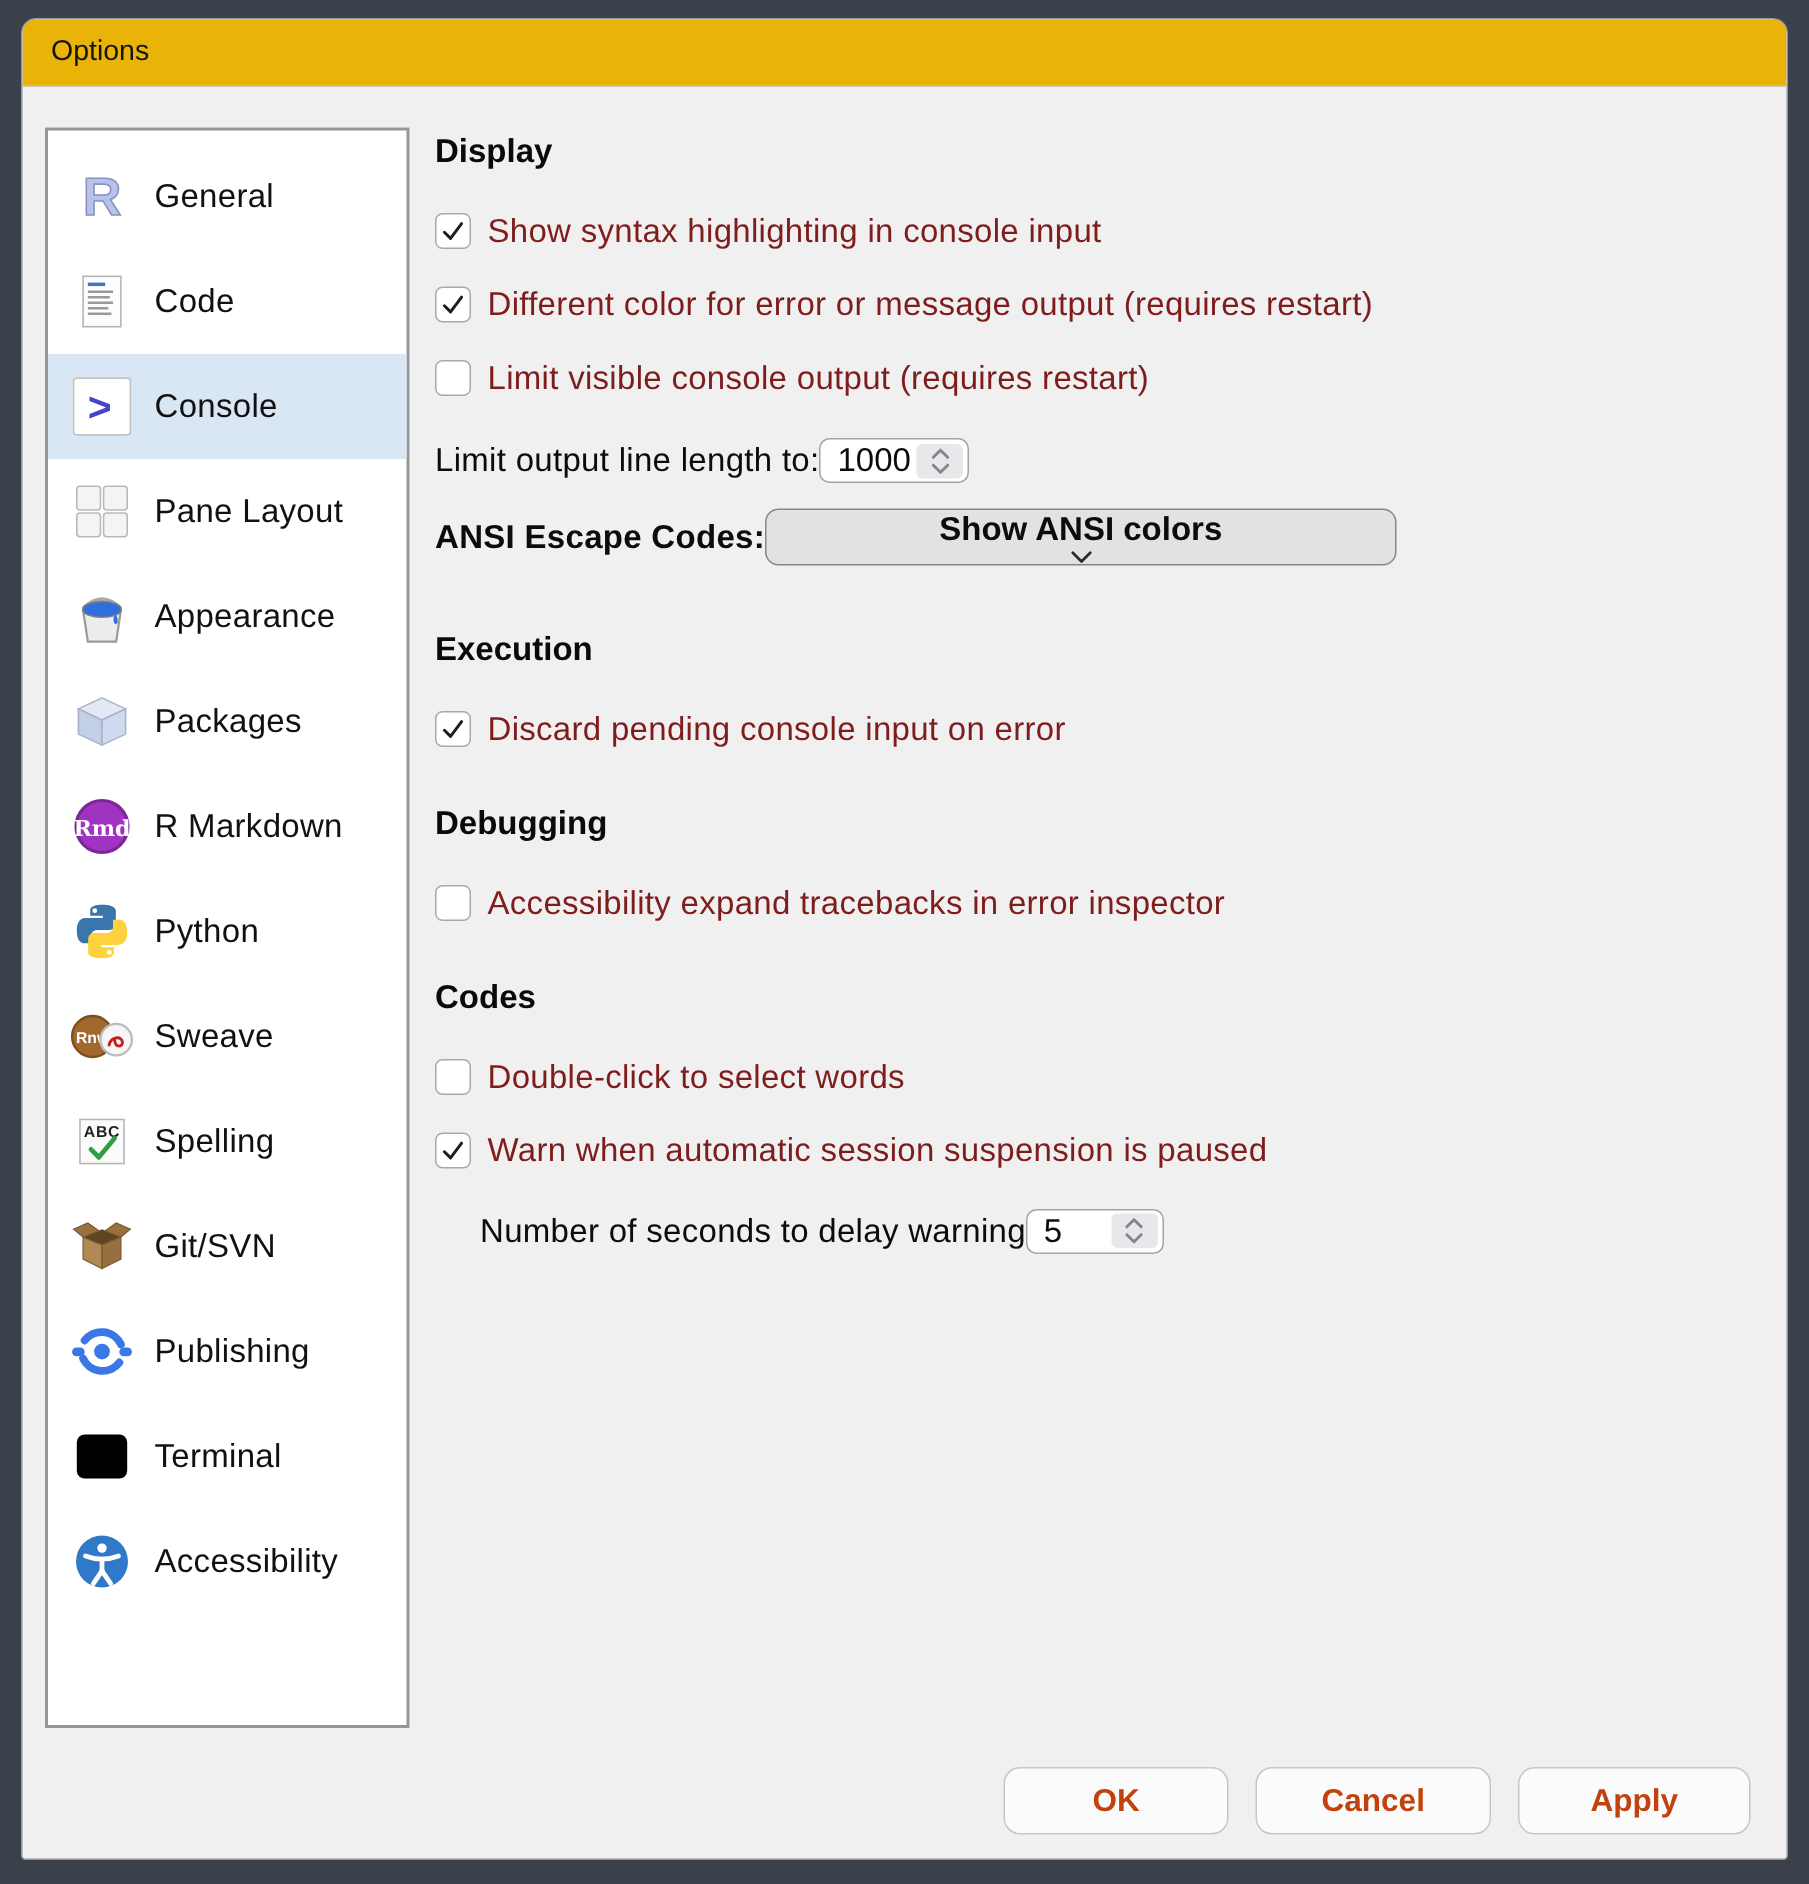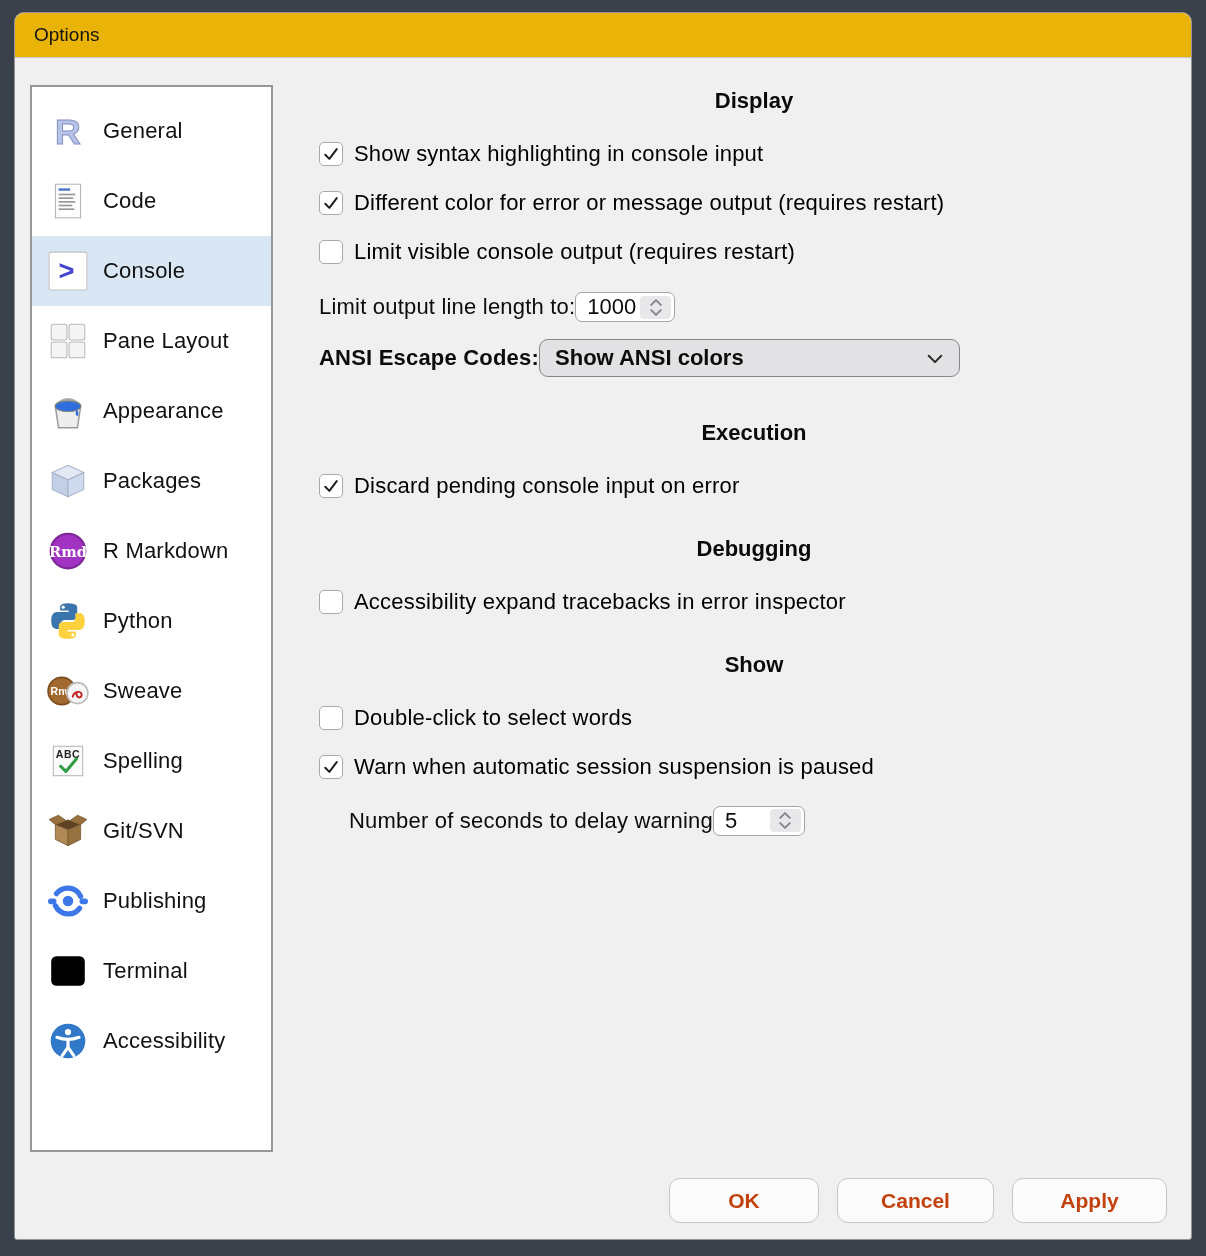--- a/index.html
+++ b/index.html
@@ -26,34 +26,34 @@
     background:#ffffff; border:2px solid #96969a; padding-top:9px;
   }
   .side-item {
     height:70px; display:flex; align-items:center; gap:14px;
     padding-left:15px; cursor:default;
   }
   .side-item.selected { background:#d9e7f5; }
   .side-item .ic { width:42px; height:42px; flex:0 0 42px; display:flex; align-items:center; justify-content:center; }
   .side-item .lbl { font-size:22px; color:#111; letter-spacing:.2px; }
   
-  .content { position:absolute; left:304px; top:74px; width:870px;text-align:center; }
+  .content { position:absolute; left:275px; top:74px; width:870px; }
   .section-heading { font-size:22px; font-weight:700; line-height:27px; color:#0a0a0a; }
   .mt-exec { margin-top:42px; }
   .mt-sec  { margin-top:36px; }
   .gap-after-heading { margin-bottom:26px; }
   .check-row { display:flex; align-items:center; gap:11px; height:27px; margin-bottom:22px; }
   .check-row.last { margin-bottom:0; }
   .checkbox {
     width:24px; height:24px; background:#fff; border:1.5px solid #a9a9ad;
     border-radius:5px; display:flex; align-items:center; justify-content:center; flex:0 0 24px;
   }
   .checkbox svg.check { display:none; }
   .checkbox.checked svg.check { display:block; }
-  .check-label { font-size:22px; letter-spacing:.2px; color:#000000; }
+  .check-label { font-size:22px; letter-spacing:.2px; color:#7f1d1d; }
   .inline-row { display:flex; align-items:center; }
   .row-limit { margin-top:22px; height:40px; }
   .row-ansi  { margin-top:12px; height:38px;font-weight:bold; }
   .row-seconds { margin-top:20px; margin-left:30px; height:41px; }
   .field-label { font-size:22px; letter-spacing:.2px; }
   
   .spinner {
     display:inline-flex; align-items:stretch; background:#fff;
     border:1.5px solid #a3a3a8; border-radius:7px; height:30px; overflow:hidden;
   }
@@ -61,21 +61,21 @@
   .spinner.w1000 .spin-value { min-width:62px; }
   .spinner.w5 .spin-value { min-width:56px; }
   .spin-btns {
     width:31px; margin:2.5px 3px 2.5px 0; background:#e8e8ea; border-radius:4px;
     display:flex; flex-direction:column; align-items:center; justify-content:center; gap:1px;
   }
   
   .dropdown {
     width:421px; height:38px; background:#e2e2e5; border:1.5px solid #86868c;
     border-radius:9px; display:flex; align-items:center; justify-content:space-between;
-    padding:0 15px 0 15px; font-size:22px;
+    padding:0 15px 0 15px; font-size:22px;flex-direction:column;
   }
   
   .footer { position:absolute; right:24px; top:1165px; display:flex; gap:18px; }
   .btn {
     height:45px; background:#fbfbfc; border:1.5px solid #c7c7c9; border-radius:11px;
     font-size:21px; font-weight:600; color:#c2410c; display:flex; align-items:center; justify-content:center;
     font-family:"Liberation Sans", sans-serif;
   }
   .btn-ok { width:150px; } .btn-cancel { width:157px; } .btn-apply { width:155px; }
 </style>
@@ -321,21 +321,21 @@
 
     <div class="section-heading mt-sec gap-after-heading">Debugging</div>
 
     <label class="check-row last">
       <span class="checkbox">
         
       </span>
       <span class="check-label">Accessibility expand tracebacks in error inspector</span>
     </label>
 
-    <div class="section-heading mt-sec gap-after-heading">Show</div>
+    <div class="section-heading mt-sec gap-after-heading">Codes</div>
 
     <label class="check-row">
       <span class="checkbox">
         
       </span>
       <span class="check-label">Double-click to select words</span>
     </label>
 
     <label class="check-row last">
       <span class="checkbox checked">

